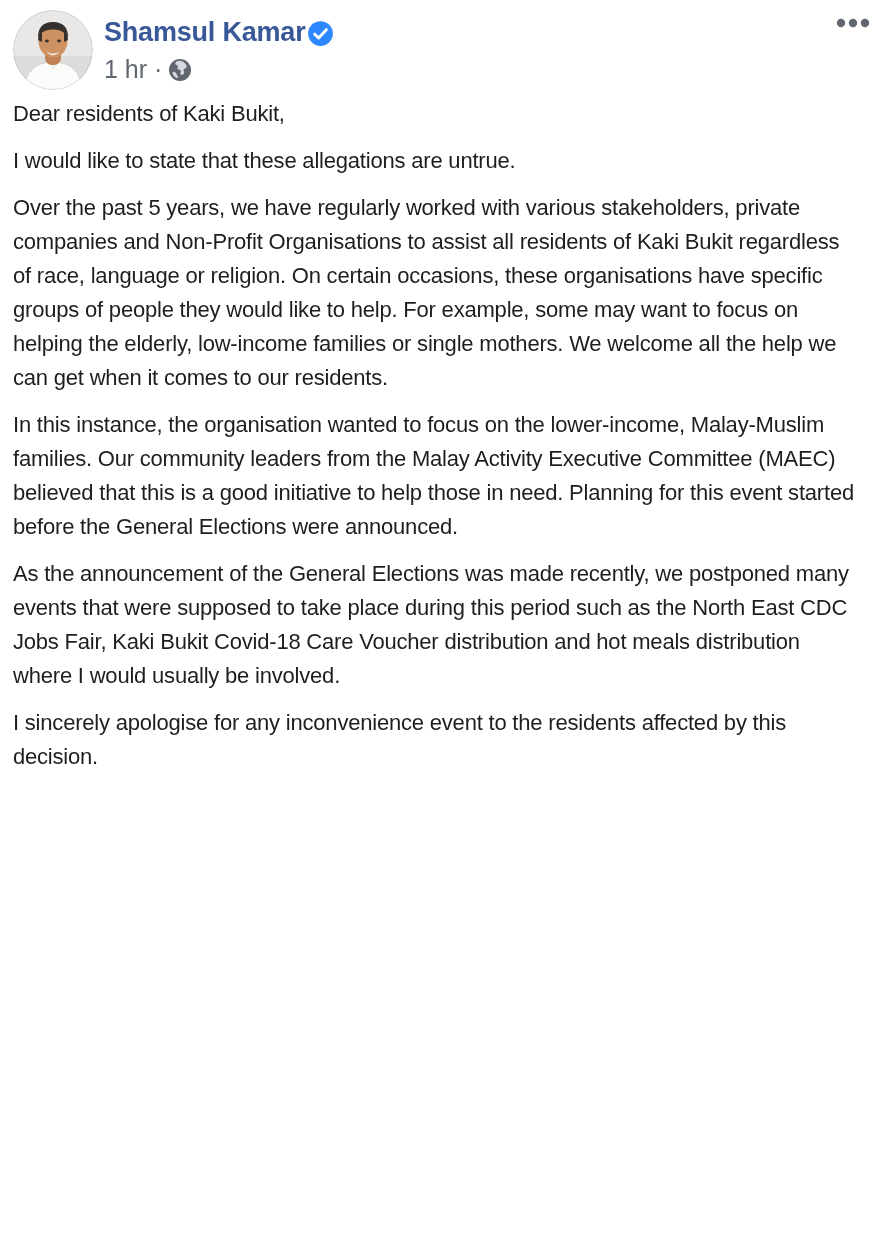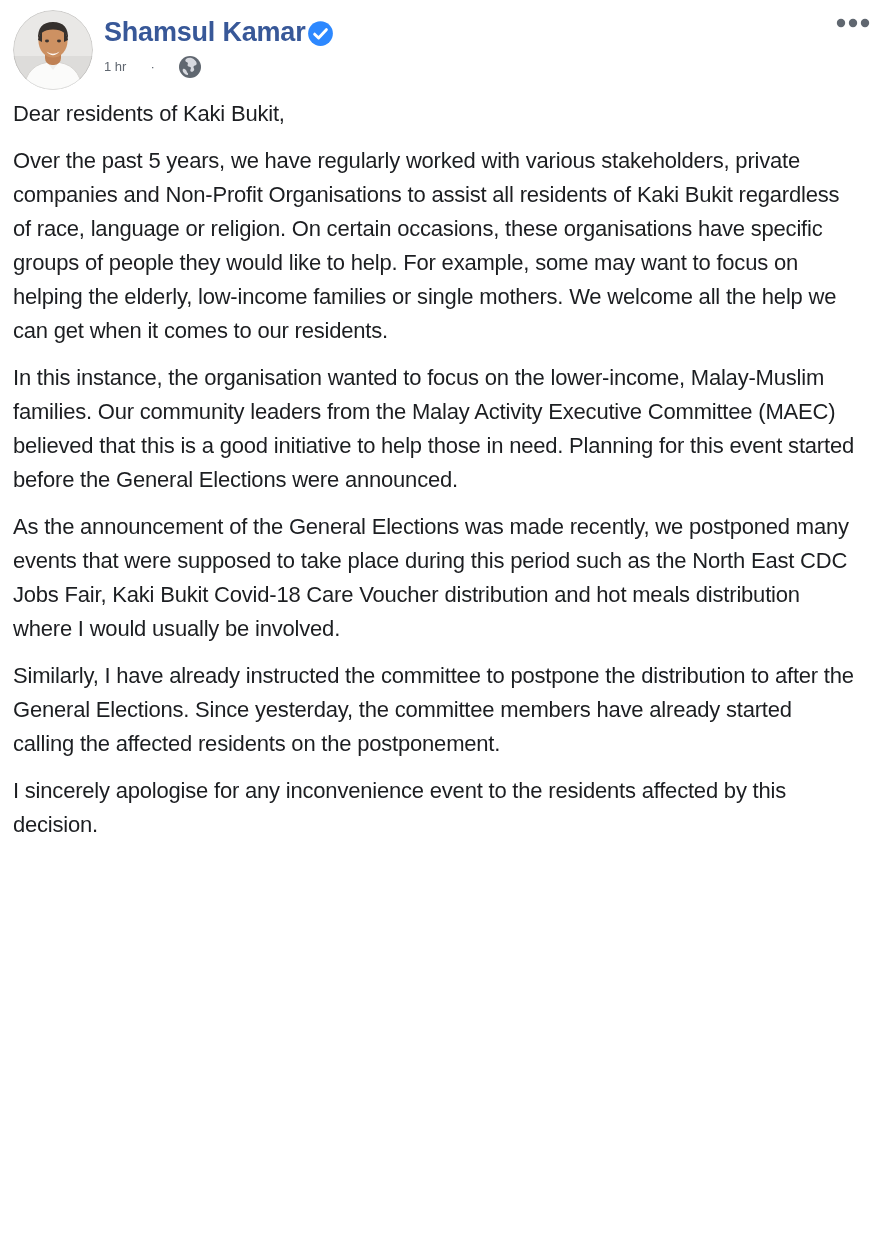--- a/index.html
+++ b/index.html
@@ -45,23 +45,23 @@
     font-weight: bold;
     color: #385898;
     text-decoration: none;
     letter-spacing: -0.2px;
     cursor: pointer;
   }
   .verified-badge { display: inline-flex; margin-top: 2px; }
   .meta-row {
     display: flex;
     align-items: center;
-    gap: 24px;
+    gap: 7px;
     margin-top: 7px;
-    font-size: 13px;
+    font-size: 25px;
     color: #606770;
   }
   .meta-row a { color: #606770; text-decoration: none; cursor: pointer; }
   .globe-icon { display: inline-flex; margin-top: 1px; }
   .more-button {
     position: absolute;
     top: 12px;
     right: 10px;
     border: none;
     background: transparent;
@@ -139,20 +139,20 @@
         <circle cx="5" cy="5" r="4.2" fill="#606770"></circle>
         <circle cx="17" cy="5" r="4.2" fill="#606770"></circle>
         <circle cx="29" cy="5" r="4.2" fill="#606770"></circle>
       </svg>
     </button>
 
   </div>
 
   <div class="post-text">
     <p>Dear residents of Kaki Bukit,</p>
+    <p>I would like to state that these allegations are untrue.</p>
     <p>Over the past 5 years, we have regularly worked with various stakeholders, private companies and Non-Profit Organisations to assist all residents of Kaki Bukit regardless of race, language or religion. On certain occasions, these organisations have specific groups of people they would like to help. For example, some may want to focus on helping the elderly, low-income families or single mothers. We welcome all the help we can get when it comes to our residents.</p>
     <p>In this instance, the organisation wanted to focus on the lower-income, Malay-Muslim families. Our community leaders from the Malay Activity Executive Committee (MAEC) believed that this is a good initiative to help those in need. Planning for this event started before the General Elections were announced.</p>
     <p>As the announcement of the General Elections was made recently, we postponed many events that were supposed to take place during this period such as the North East CDC Jobs Fair, Kaki Bukit Covid-18 Care Voucher distribution and hot meals distribution where I would usually be involved.</p>
-    <p>Similarly, I have already instructed the committee to postpone the distribution to after the General Elections. Since yesterday, the committee members have already started calling the affected residents on the postponement.</p>
     <p>I sincerely apologise for any inconvenience event to the residents affected by this decision.</p>
   </div>
 
 </div>
 
 </body></html>

